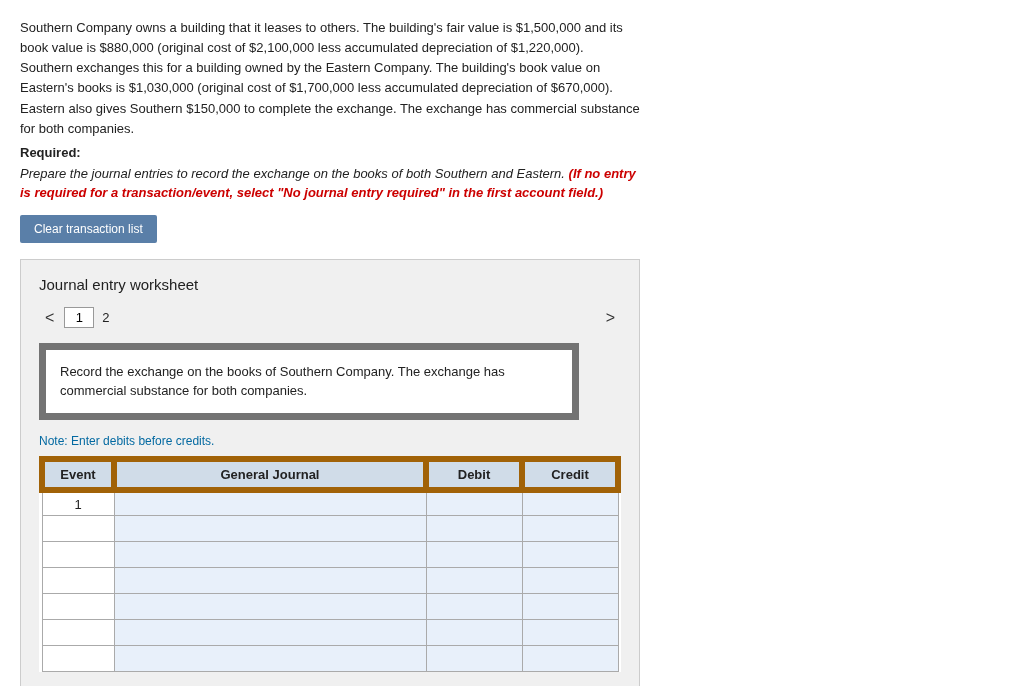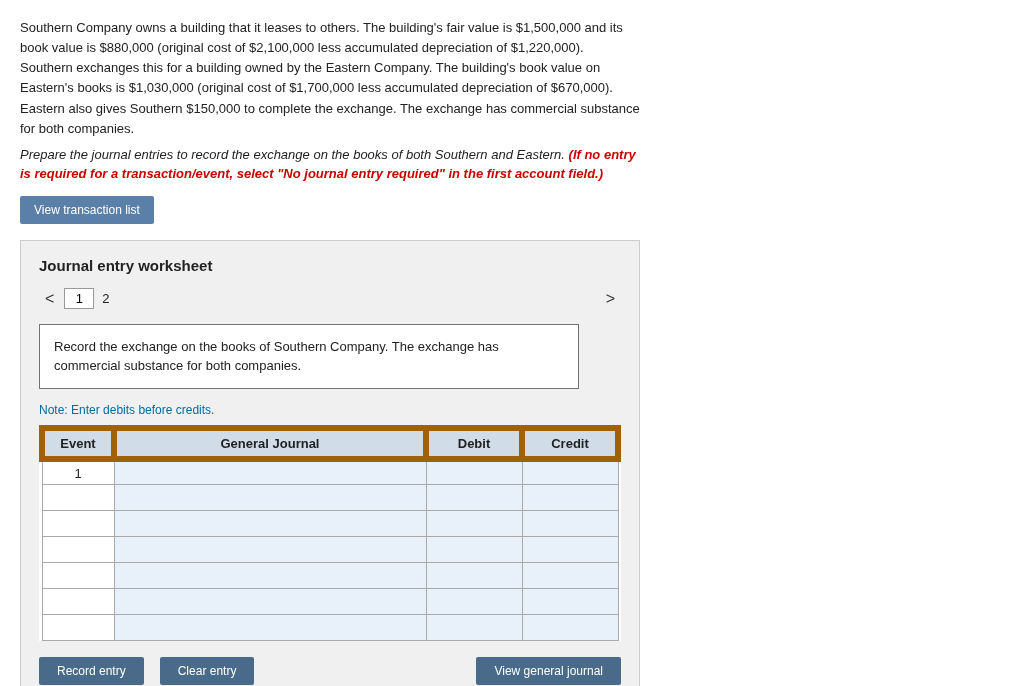--- a/index.html
+++ b/index.html
@@ -43,21 +43,21 @@
       margin-bottom: 16px;
       border-radius: 2px;
     }
     .worksheet-container {
       border: 1px solid #ccc;
       background: #f0f0f0;
       max-width: 620px;
       padding: 16px 18px 18px 18px;
     }
     .worksheet-title {
-      font-weight: bold;
+      font-weight: normal;
       font-size: 15px;
       margin-bottom: 14px;
     }
     .pagination-row {
       display: flex;
       align-items: center;
       margin-bottom: 14px;
     }
     .pagination-row .nav-btn {
       background: none;
@@ -78,21 +78,21 @@
     }
     .pagination-row .page-num {
       font-size: 13px;
       margin: 0 4px;
     }
     .nav-right {
       margin-left: auto;
     }
     .instruction-box {
       background: #fff;
-      border: 1px solid #737373;
+      border: 7px solid #737373;
       padding: 12px 14px;
       margin-bottom: 14px;
       font-size: 13px;
       line-height: 1.5;
       max-width: 540px;
     }
     .note-text {
       color: #0369a1;
       font-size: 12px;
       margin-bottom: 8px;
@@ -172,28 +172,29 @@
 
 
 
 
 <div class="problem-text">
   <span>Southern Company owns a building that it leases to others. The building's fair value is $1,500,000 and its book value is $880,000 (original cost of $2,100,000 less accumulated depreciation of $1,220,000). Southern exchanges this for a building owned by the Eastern Company. The building's book value on Eastern's books is $1,030,000 (original cost of $1,700,000 less accumulated depreciation of $670,000). Eastern also gives Southern $150,000 to complete the exchange. The exchange has commercial substance for both companies.</span>
 </div>
 
 
 <div class="required-section">
+  <div class="required-label">Required:</div>
   <div class="instructions">
     <span>Prepare the journal entries to record the exchange on the books of both Southern and Eastern.</span>
     <span class="bold-red">(If no entry is required for a transaction/event, select "No journal entry required" in the first account field.)</span>
   </div>
 </div>
 
 
-<button class="view-transaction-btn">View transaction list</button>
+<button class="view-transaction-btn">Clear transaction list</button>
 
 
 <div class="worksheet-container">
   <div class="worksheet-title">Journal entry worksheet</div>
 
   <div class="pagination-row">
     <button class="nav-btn">&lt;</button>
     <input class="page-box" type="text" value="1" readonly="" style="">
     <span class="page-num">2</span>
     <button class="nav-btn nav-right">&gt;</button>

